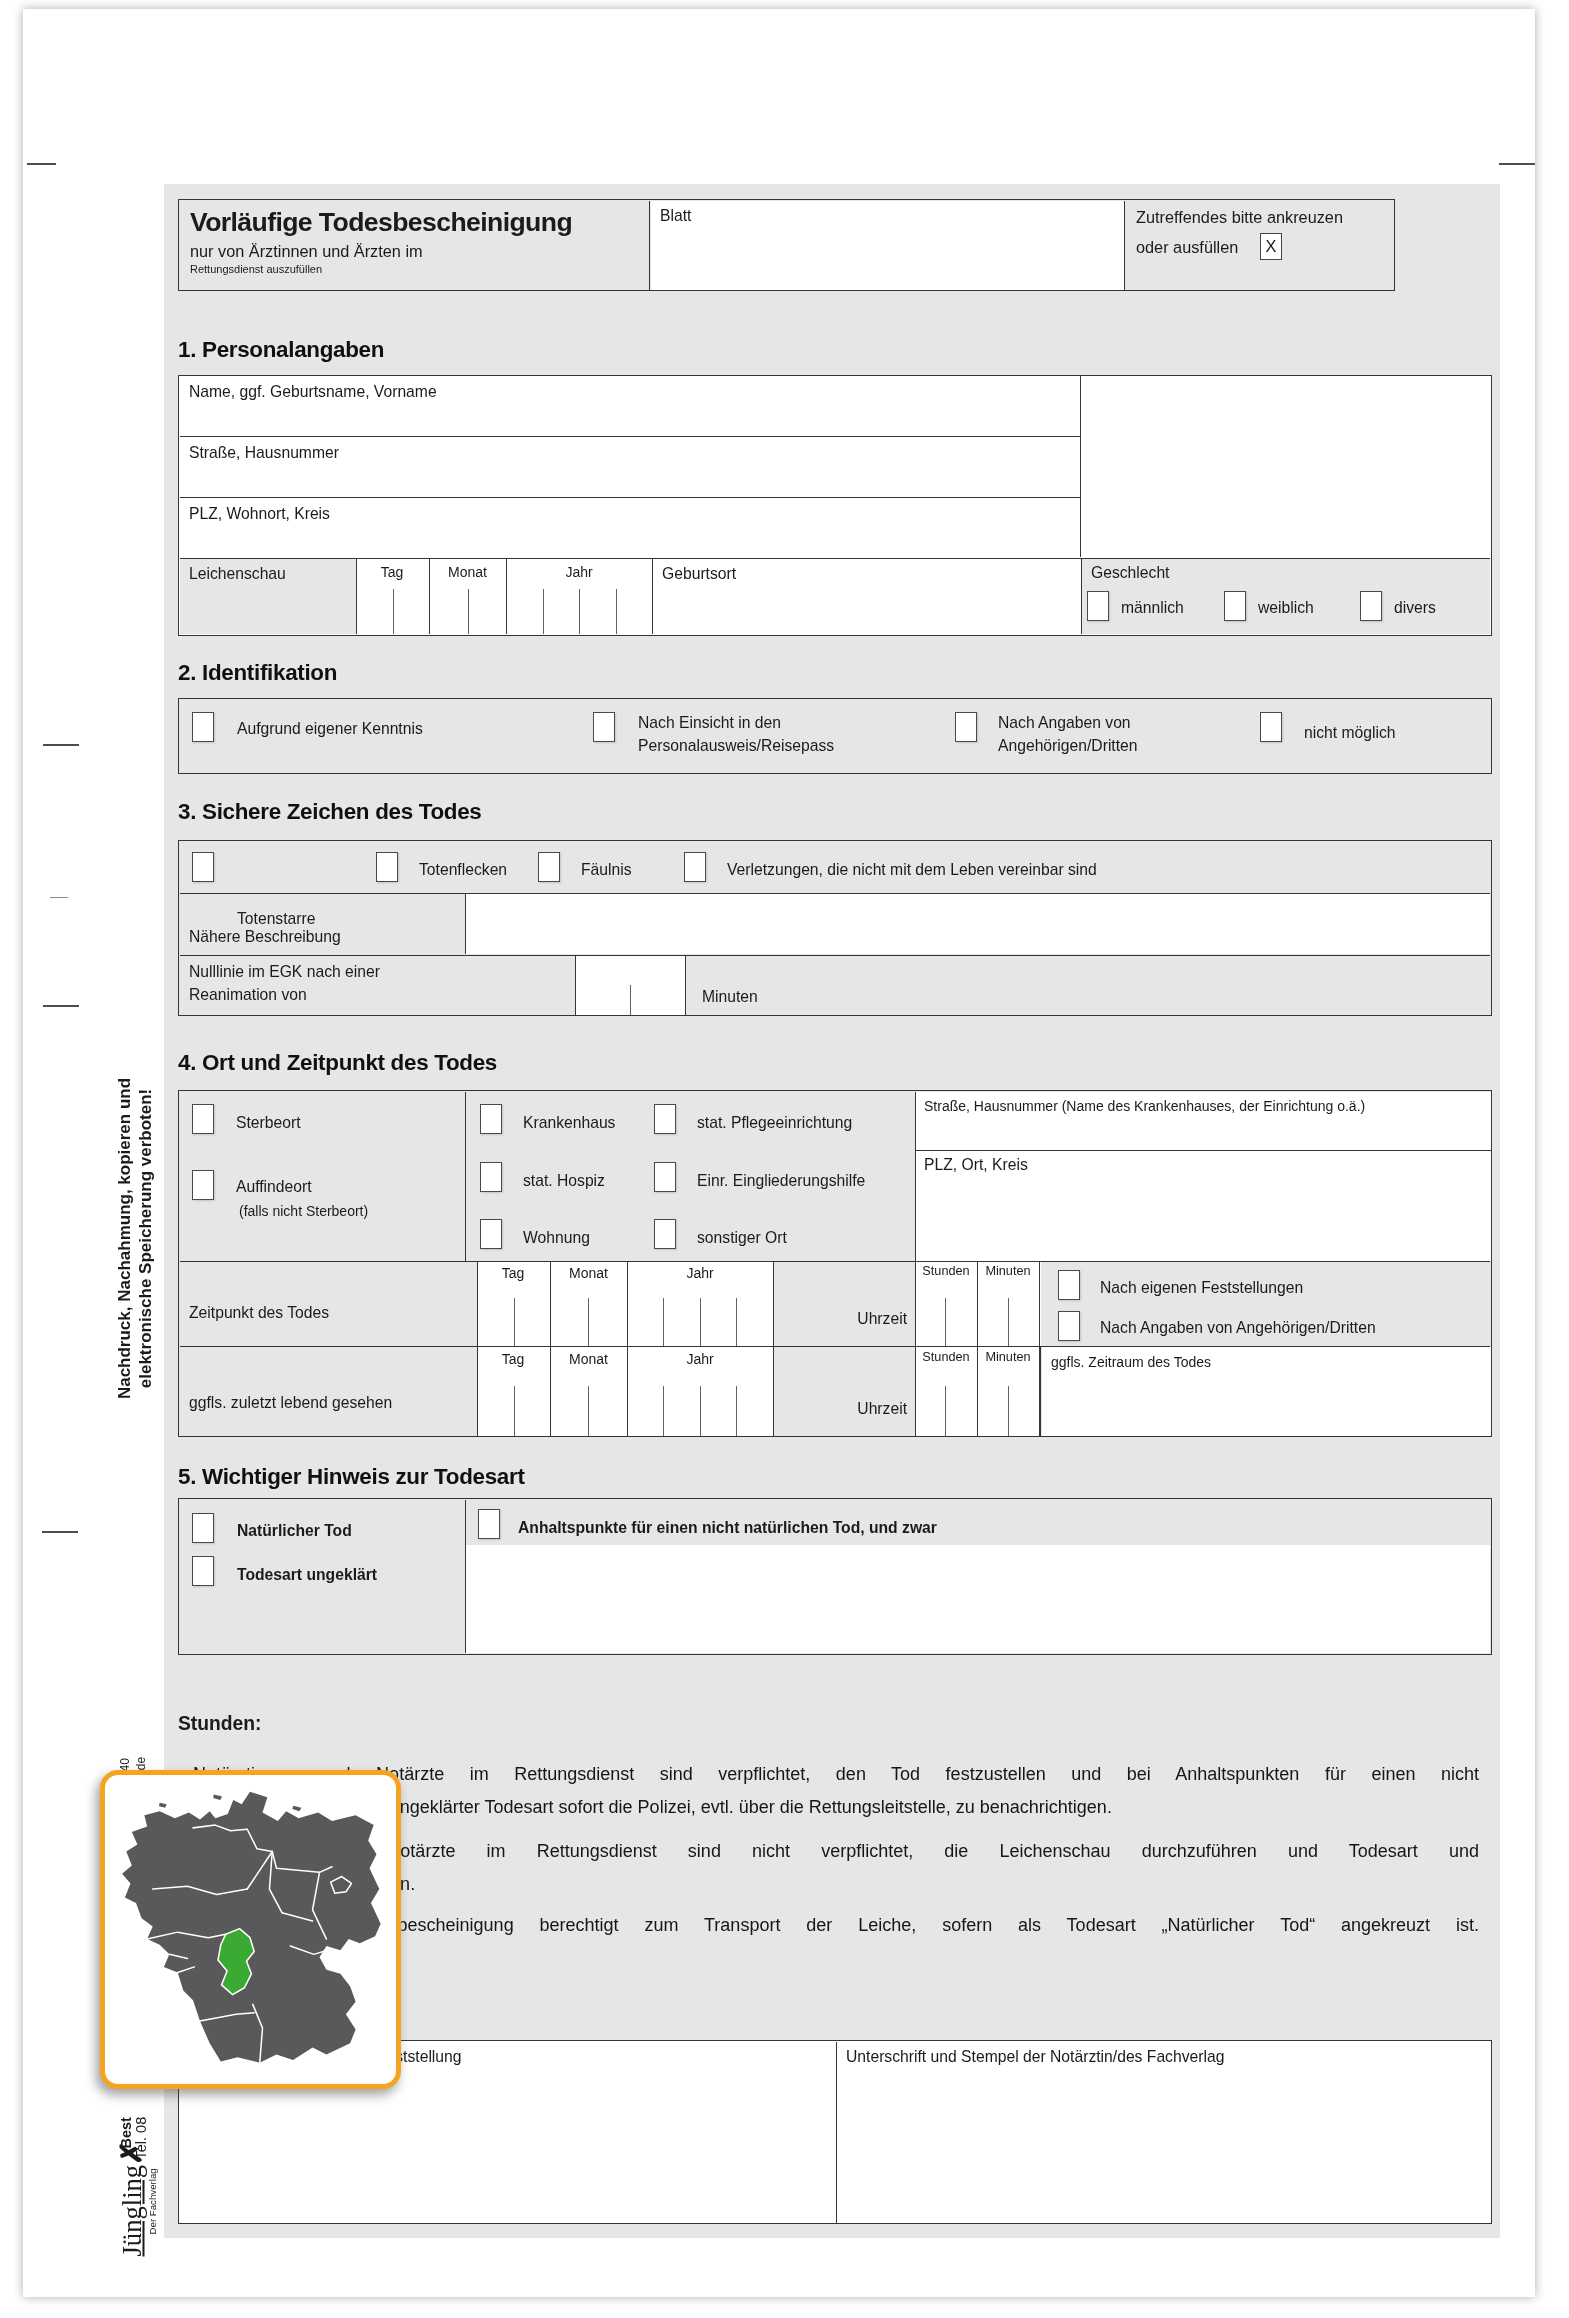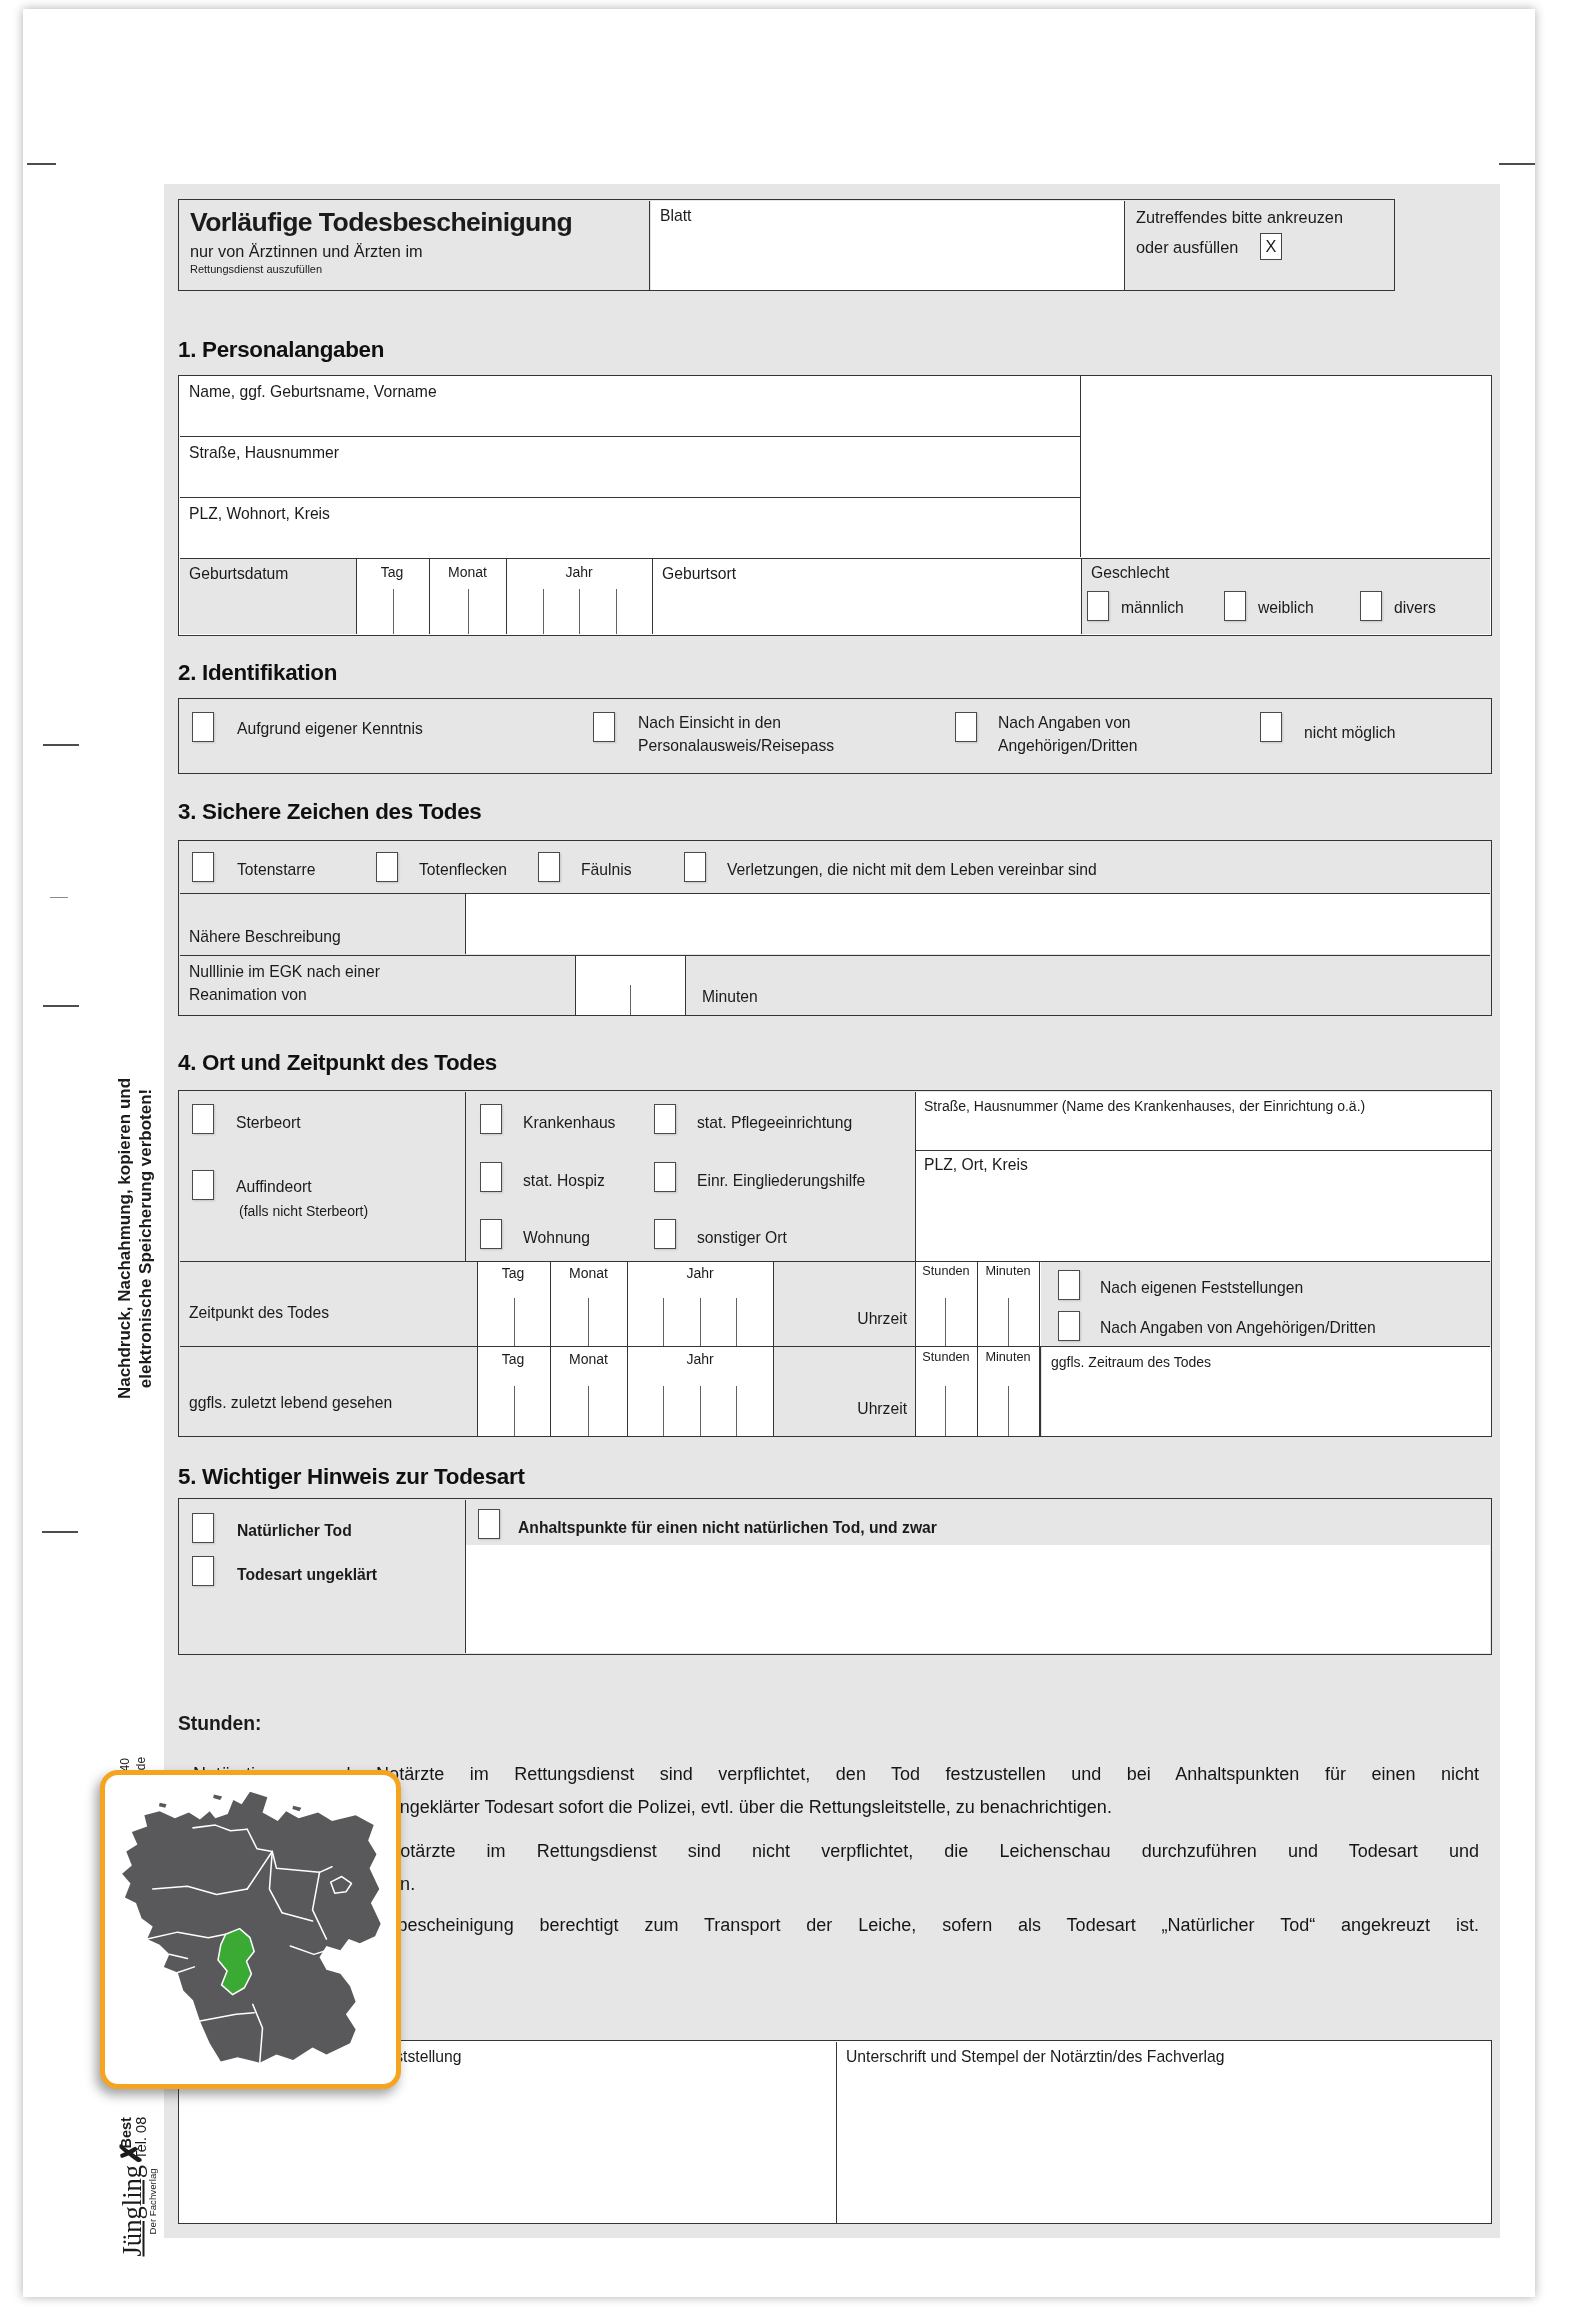--- a/index.html
+++ b/index.html
@@ -65,21 +65,21 @@
   <div class="a" style="left:1081px;top:376px;width:410px;height:181px;"></div>
   <div class="a ln" style="left:180px;top:436px;width:900px;height:1.2px;"></div>
   <div class="a ln" style="left:180px;top:497px;width:900px;height:1.2px;"></div>
   <div class="a ln" style="left:180px;top:558px;width:1310px;height:1.2px;"></div>
   <div class="a ln" style="left:1080px;top:376px;width:1.2px;height:181px;"></div>
   <div class="a lbl" style="left:189px;top:383px;">Name, ggf. Geburtsname, Vorname</div>
   <div class="a lbl" style="left:189px;top:444px;">Straße, Hausnummer</div>
   <div class="a lbl" style="left:189px;top:505px;">PLZ, Wohnort, Kreis</div>
 
   <div class="a gray" style="left:180px;top:559px;width:176px;height:75px;"></div>
-  <div class="a lbl" style="left:189px;top:565px;">Geburtsdatum</div>
+  <div class="a lbl" style="left:189px;top:565px;">Leichenschau</div>
   <div class="a" style="left:356px;top:559px;width:296px;height:75px;"></div>
   <div class="a ln" style="left:356px;top:559px;width:1.2px;height:75px;"></div>
   <div class="a ln" style="left:429px;top:559px;width:1.2px;height:75px;"></div>
   <div class="a ln" style="left:506px;top:559px;width:1.2px;height:75px;"></div>
   <div class="a ln" style="left:652px;top:559px;width:1.2px;height:75px;"></div>
   <div class="a tick" style="left:393px;top:589px;width:1.2px;height:45px;"></div>
   <div class="a tick" style="left:468px;top:589px;width:1.2px;height:45px;"></div>
   <div class="a tick" style="left:543px;top:589px;width:1.2px;height:45px;"></div>
   <div class="a tick" style="left:579px;top:589px;width:1.2px;height:45px;"></div>
   <div class="a tick" style="left:616px;top:589px;width:1.2px;height:45px;"></div>
@@ -106,21 +106,21 @@
   <div class="a lbl" style="left:638px;top:737px;">Personalausweis/Reisepass</div>
   <div class="a cb" style="left:955px;top:712px;"></div>
   <div class="a lbl" style="left:998px;top:714px;">Nach Angaben von</div>
   <div class="a lbl" style="left:998px;top:737px;">Angehörigen/Dritten</div>
   <div class="a cb" style="left:1260px;top:712px;"></div>
   <div class="a lbl" style="left:1304px;top:724px;">nicht möglich</div>
 
   <div class="a hd" style="left:178px;top:799px;">3. Sichere Zeichen des Todes</div>
   <div class="a box gray" style="left:178px;top:840px;width:1314px;height:176px;"></div>
   <div class="a cb" style="left:192px;top:852px;"></div>
-  <div class="a lbl" style="left:237px;top:861px;">Totenstarre</div>
+  <div class="a lbl" style="left:237px;top:910px;">Totenstarre</div>
   <div class="a cb" style="left:376px;top:852px;"></div>
   <div class="a lbl" style="left:419px;top:861px;">Totenflecken</div>
   <div class="a cb" style="left:538px;top:852px;"></div>
   <div class="a lbl" style="left:581px;top:861px;">Fäulnis</div>
   <div class="a cb" style="left:684px;top:852px;"></div>
   <div class="a lbl" style="left:727px;top:861px;">Verletzungen, die nicht mit dem Leben vereinbar sind</div>
   <div class="a ln" style="left:180px;top:893px;width:1310px;height:1.2px;"></div>
   <div class="a white" style="left:466px;top:894px;width:1024px;height:60px;"></div>
   <div class="a ln" style="left:465px;top:894px;width:1.2px;height:60px;"></div>
   <div class="a lbl" style="left:189px;top:928px;">Nähere Beschreibung</div>

